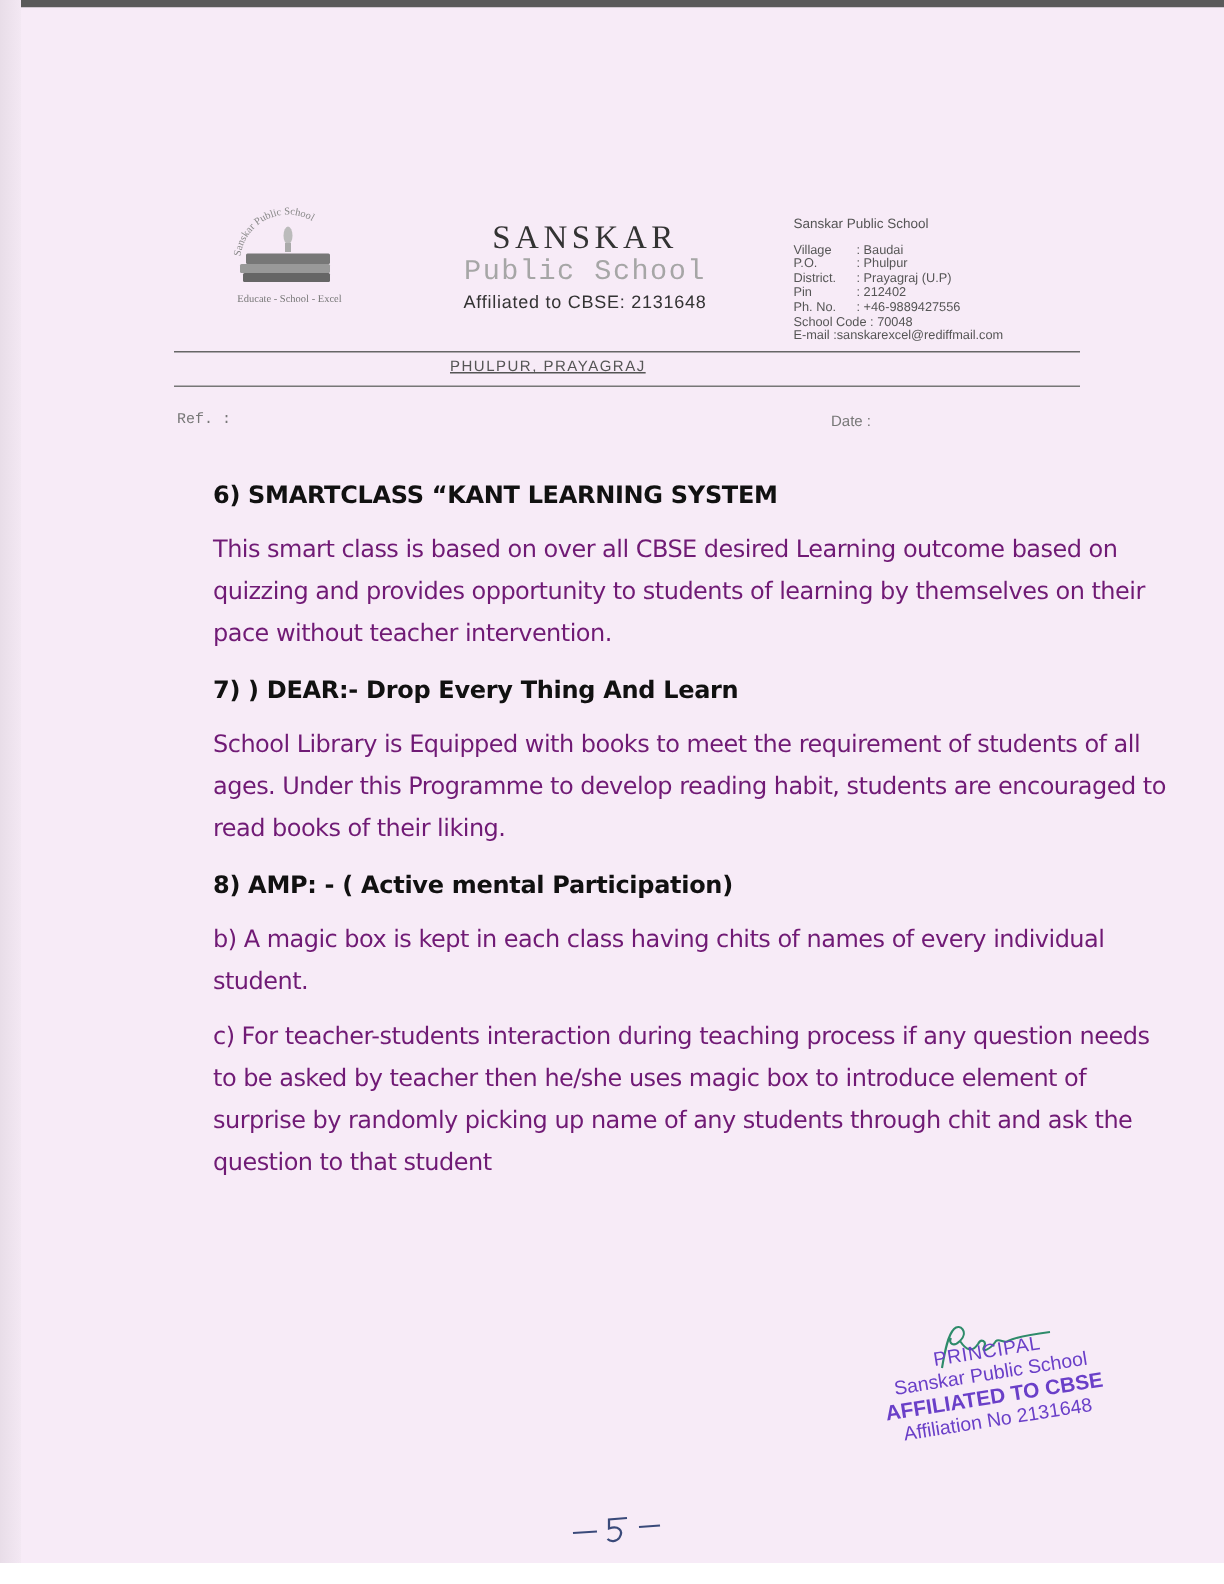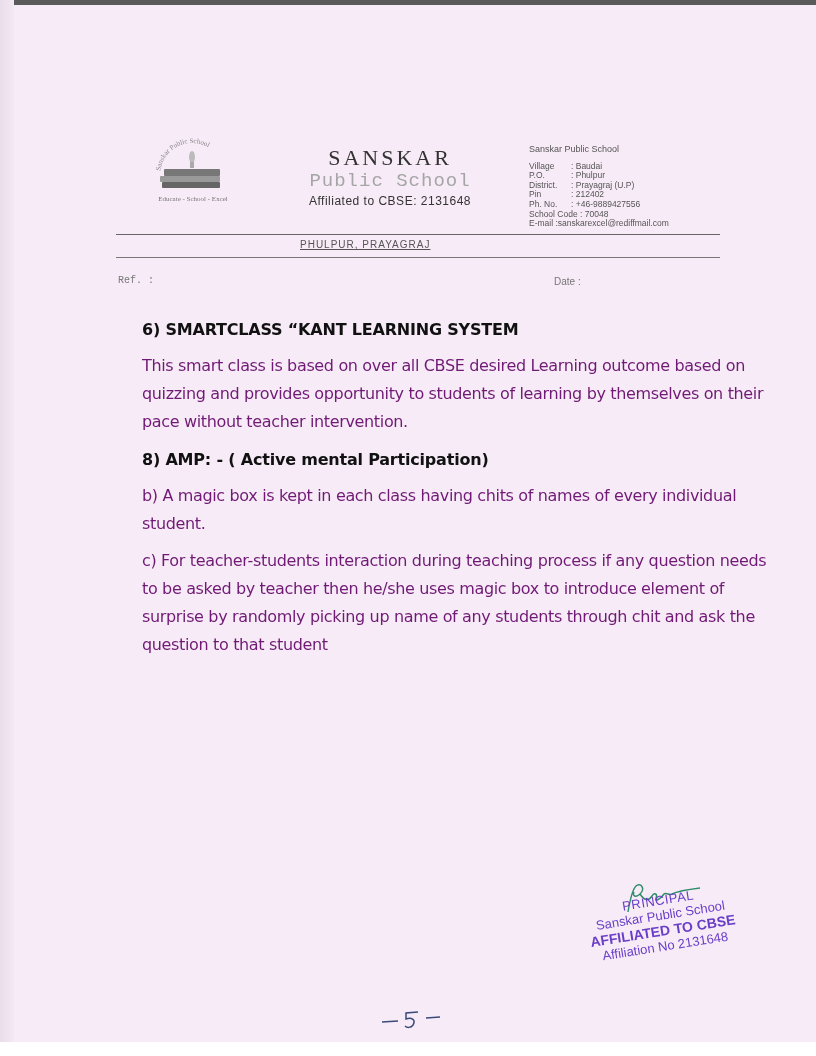--- a/index.html
+++ b/index.html
@@ -109,20 +109,22 @@
 <div class="hr1"></div>
 <div class="location">PHULPUR, PRAYAGRAJ</div>
 <div class="hr2"></div>
 <div class="ref">Ref. :</div>
 <div class="date">Date :</div>
 
 <div class="content">
   <div class="heading">6) SMARTCLASS “KANT LEARNING SYSTEM</div>
   <p class="para">This smart class is based on over all CBSE desired Learning outcome based on quizzing and provides opportunity to students of learning by themselves on their pace without teacher intervention.</p>
 
+  <div class="heading" style="margin-top:14px">7) ) DEAR:- Drop Every Thing And Learn</div>
+  <p class="para">School Library is Equipped with books to meet the requirement of students of all ages. Under this Programme to develop reading habit, students are encouraged to read books of their liking.</p>
 
   <div class="heading" style="margin-top:14px">8) AMP: - ( Active mental Participation)</div>
   <p class="para">b) A magic box is kept in each class having chits of names of every individual student.</p>
   <p class="para">c) For teacher-students interaction during teaching process if any question needs to be asked by teacher then he/she uses magic box to introduce element of surprise by randomly picking up name of any students through chit and ask the question to that student</p>
 </div>
 
 <div class="signature">
   <svg width="80" height="40" viewBox="0 0 80 40">
     <path d="M6,32 C8,20 10,10 14,6 C18,2 24,8 18,14 C14,18 10,16 12,12 M18,14 C22,20 26,22 30,16 C32,12 36,14 34,18 C32,22 38,20 42,14 C44,12 48,16 50,14 C54,12 62,10 78,8" fill="none" stroke="#2e8b6a" stroke-width="1.4"></path>
   </svg>

